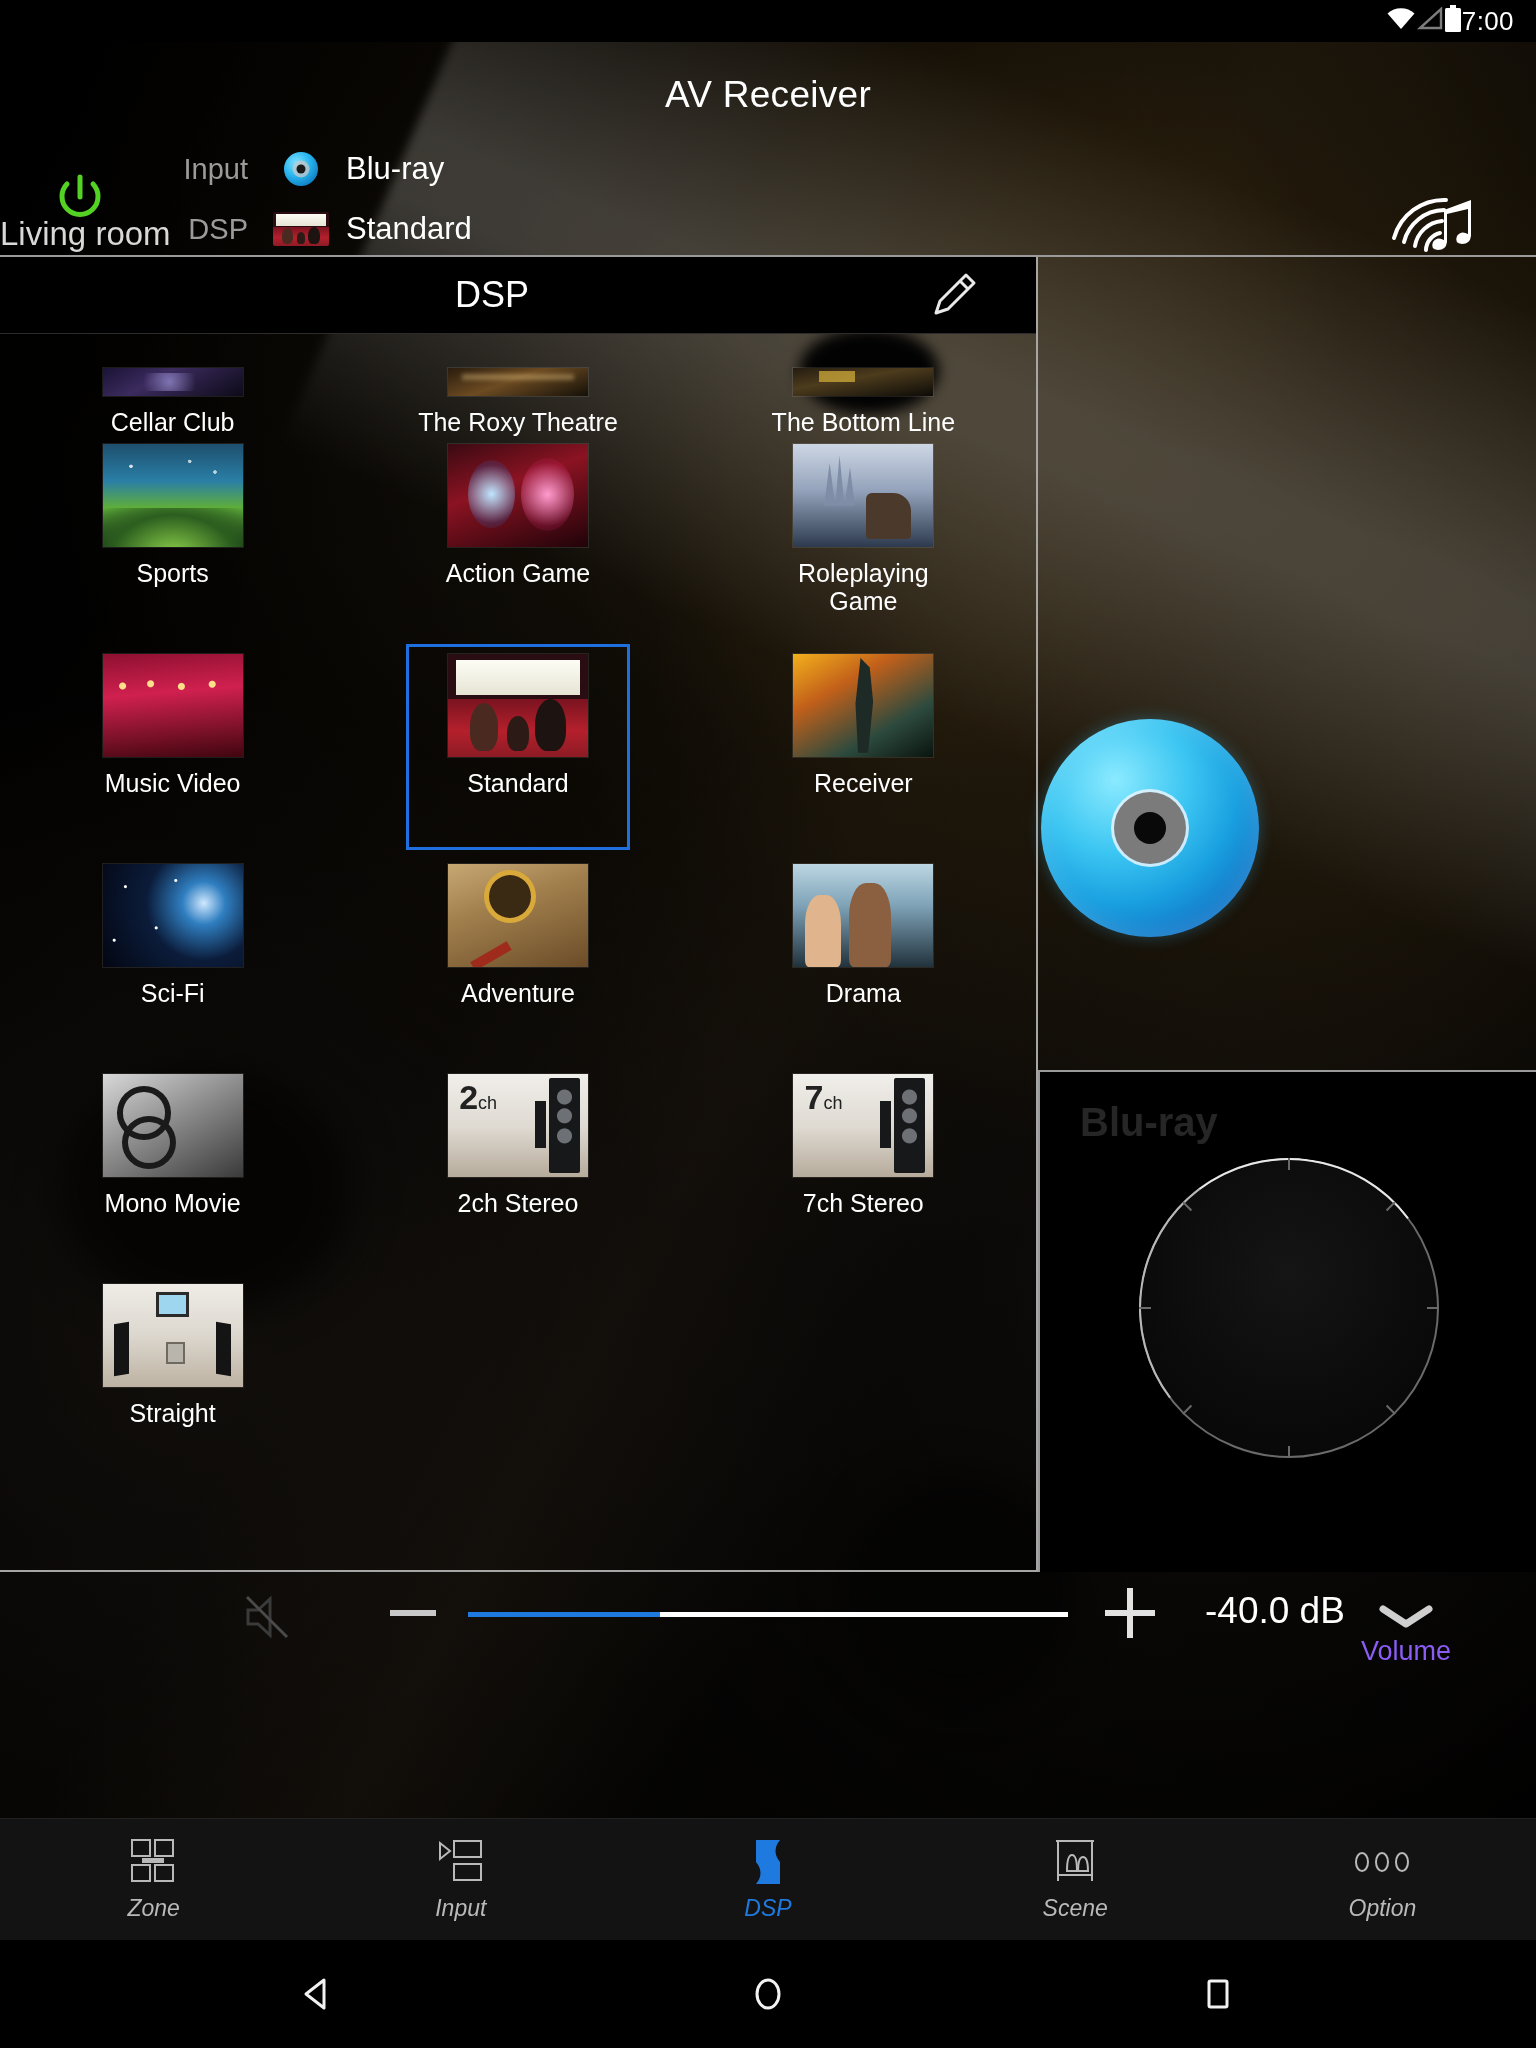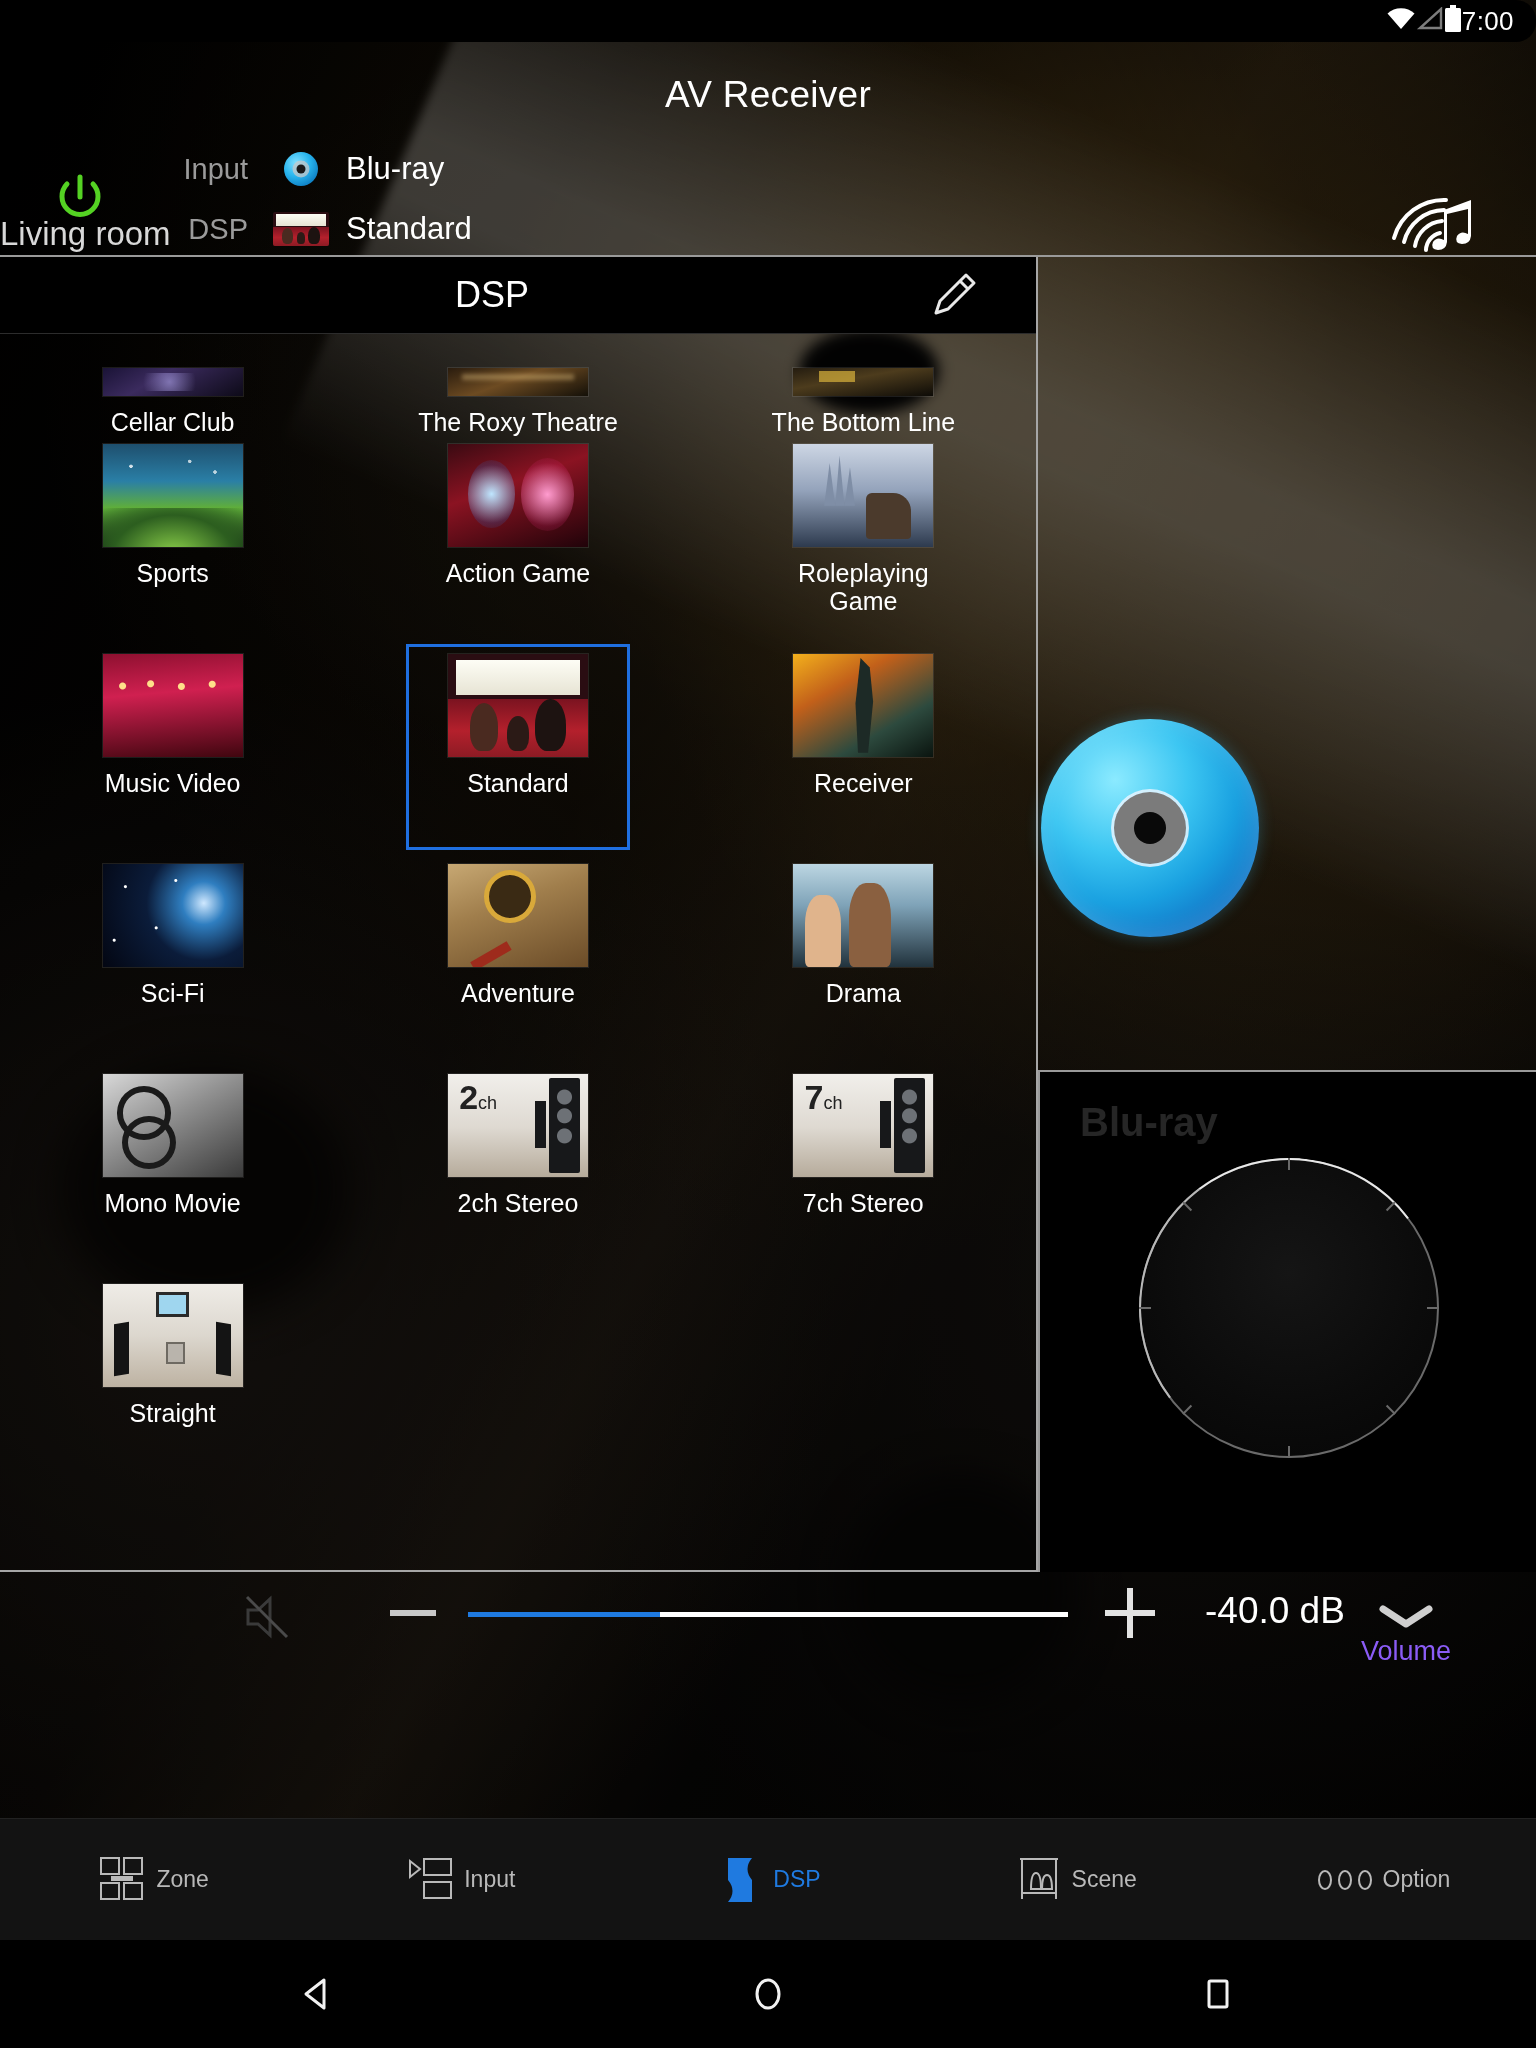--- a/index.html
+++ b/index.html
@@ -43,21 +43,21 @@
     position:absolute; left:55%; top:72%;
     width:230px; height:230px; border-radius:50%;
     background:#080706; filter:blur(20px);
   }
   .bg-dark { position:absolute; inset:0; background:rgba(0,0,0,0.42); }
 
   
   .statusbar {
     position:absolute; left:0; top:0; width:1536px; height:42px;
     background:#000; display:flex; align-items:center; justify-content:flex-end;
-    padding-right:22px; z-index:40;border-radius:20px;
+    padding-right:22px; z-index:40;
   }
   .statusbar .sb-time { color:#fff; font-size:26px; letter-spacing:.4px; }
 
   
   .topbar { position:absolute; left:0; top:42px; width:1536px; height:213px; z-index:30; }
   .app-title {
     position:absolute; left:0; right:0; top:32px; text-align:center;
     color:#fff; font-size:37px; letter-spacing:.3px;
   }
   .power-btn { position:absolute; left:47px; top:125px; width:66px; height:66px; cursor:pointer; }
@@ -256,21 +256,21 @@
   .plus-btn::before{content:"";position:absolute;left:0;top:22px;width:50px;height:6px;background:#e2e2e2;}
   .plus-btn::after{content:"";position:absolute;left:22px;top:0;width:6px;height:50px;background:#e2e2e2;}
   .vol-db { position:absolute; left:1205px; top:16px; color:#fff; font-size:37px; }
 
   
   .tabbar {
     position:absolute; left:0; top:1818px; width:1536px; height:122px;
     background:#131313; display:flex; z-index:30;
     border-top:1px solid #222;
   }
-  .tab { flex:1; display:flex; flex-direction:row; align-items:center; justify-content:center; gap:8px; cursor:pointer; }
+  .tab { flex:1; display:flex; flex-direction:column; align-items:center; justify-content:center; gap:8px; cursor:pointer;font-style:italic; }
   .tab .tlabel { font-size:23px; color:#b9b9b9; }
   .tab.active .tlabel { color:#1f7ae0; }
   .tab .ticon { height:50px; display:flex; align-items:center; justify-content:center; }
 
   
   .navbar {
     position:absolute; left:0; top:1940px; width:1536px; height:108px;
     background:#000; display:flex; align-items:center; justify-content:center; gap:380px; z-index:40;
   }
   .navbtn { cursor:pointer; display:flex; align-items:center; justify-content:center; width:70px; height:70px; }

